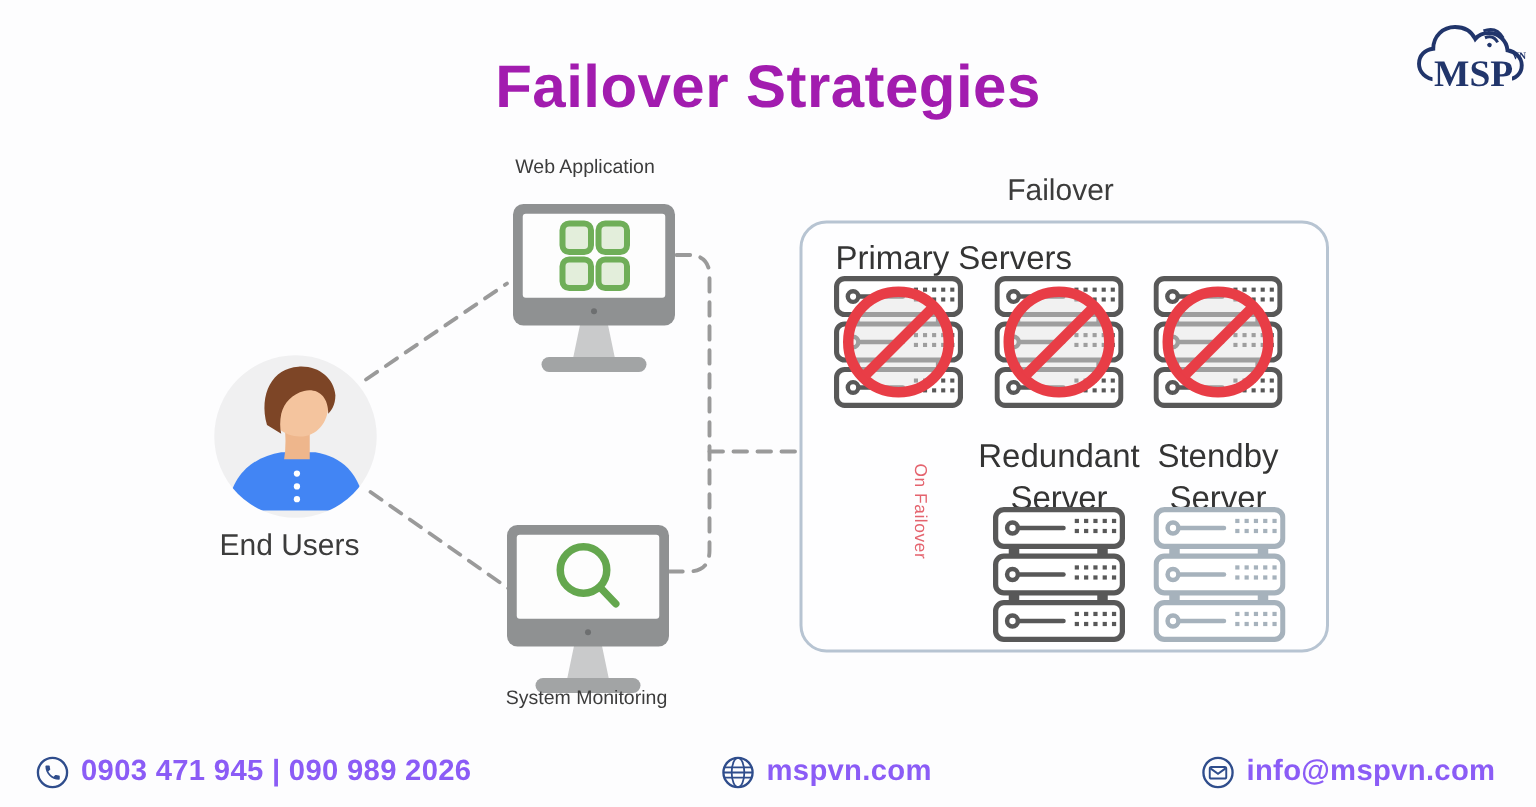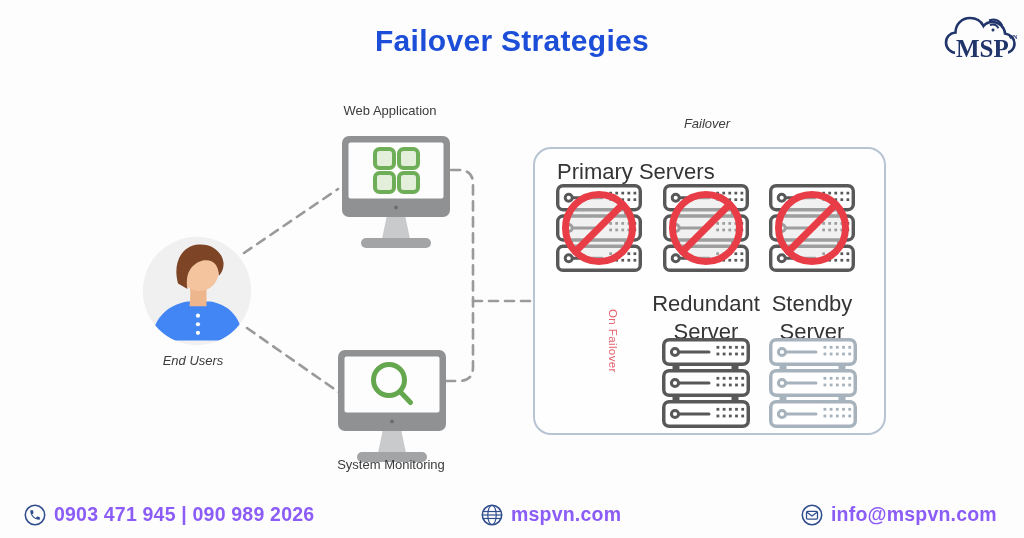--- a/index.html
+++ b/index.html
@@ -2,25 +2,25 @@
 <html><head>
 <meta charset="utf-8">
 <style>
   html,body{margin:0;padding:0;background:#ffffff;}
   .canvas{
     position:relative;width:1024px;height:538px;overflow:hidden;
     background:#fdfdfe;font-family:"Liberation Sans",sans-serif;
   }
   .abs{position:absolute;}
   .title{
-    left:0;right:0;top:24px;text-align:center;
-    font-size:30px;font-weight:800;color:#1d4ed8;letter-spacing:.3px;
+    left:0;right:0;top:36px;text-align:center;
+    font-size:40px;font-weight:800;color:#a21caf;letter-spacing:.3px;
   }
   .lbl{color:#3c3c3c;text-align:center;}
-  .lbl-lg{font-size:13px;font-style:italic;}
+  .lbl-lg{font-size:20px;}
   .lbl-md{font-size:13px;}
   .lbl-sm{font-size:22px;color:#343434;}
   .two-line{line-height:1.28;}
   .failover-box{
     left:533px;top:147px;width:349px;height:284px;
     border:2px solid #b7c4d2;border-radius:18px;background:#fefeff;
   }
   .on-failover{
     left:607px;top:309px;height:70px;
     writing-mode:vertical-rl;text-orientation:mixed;

